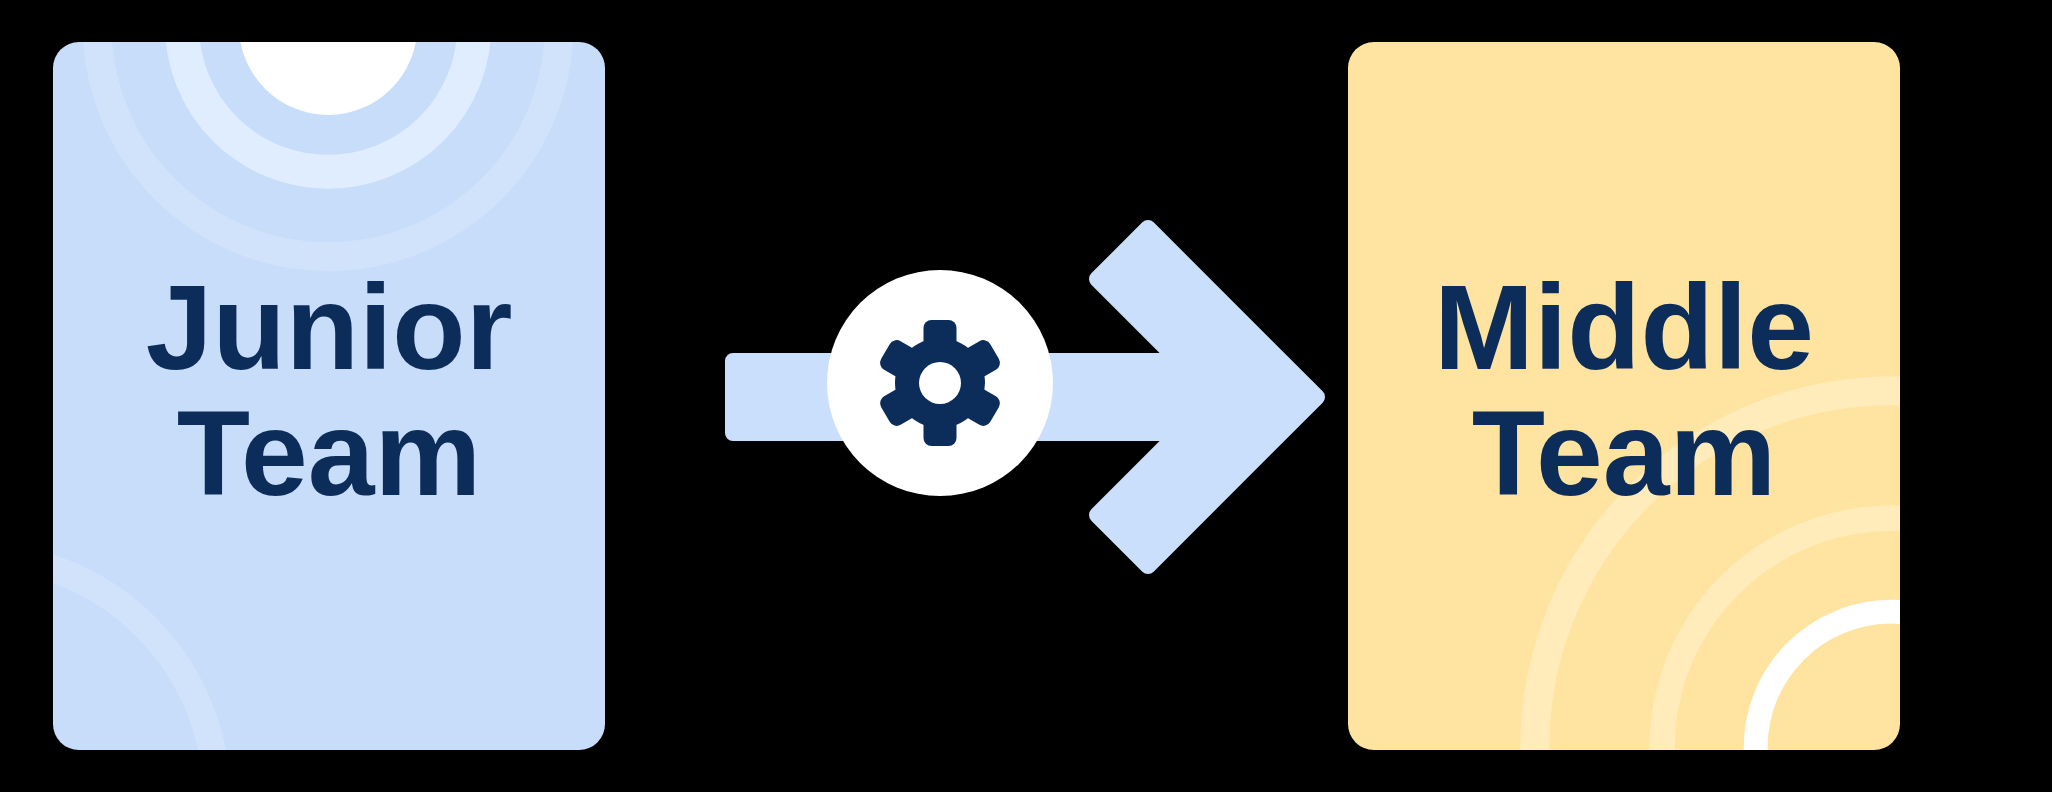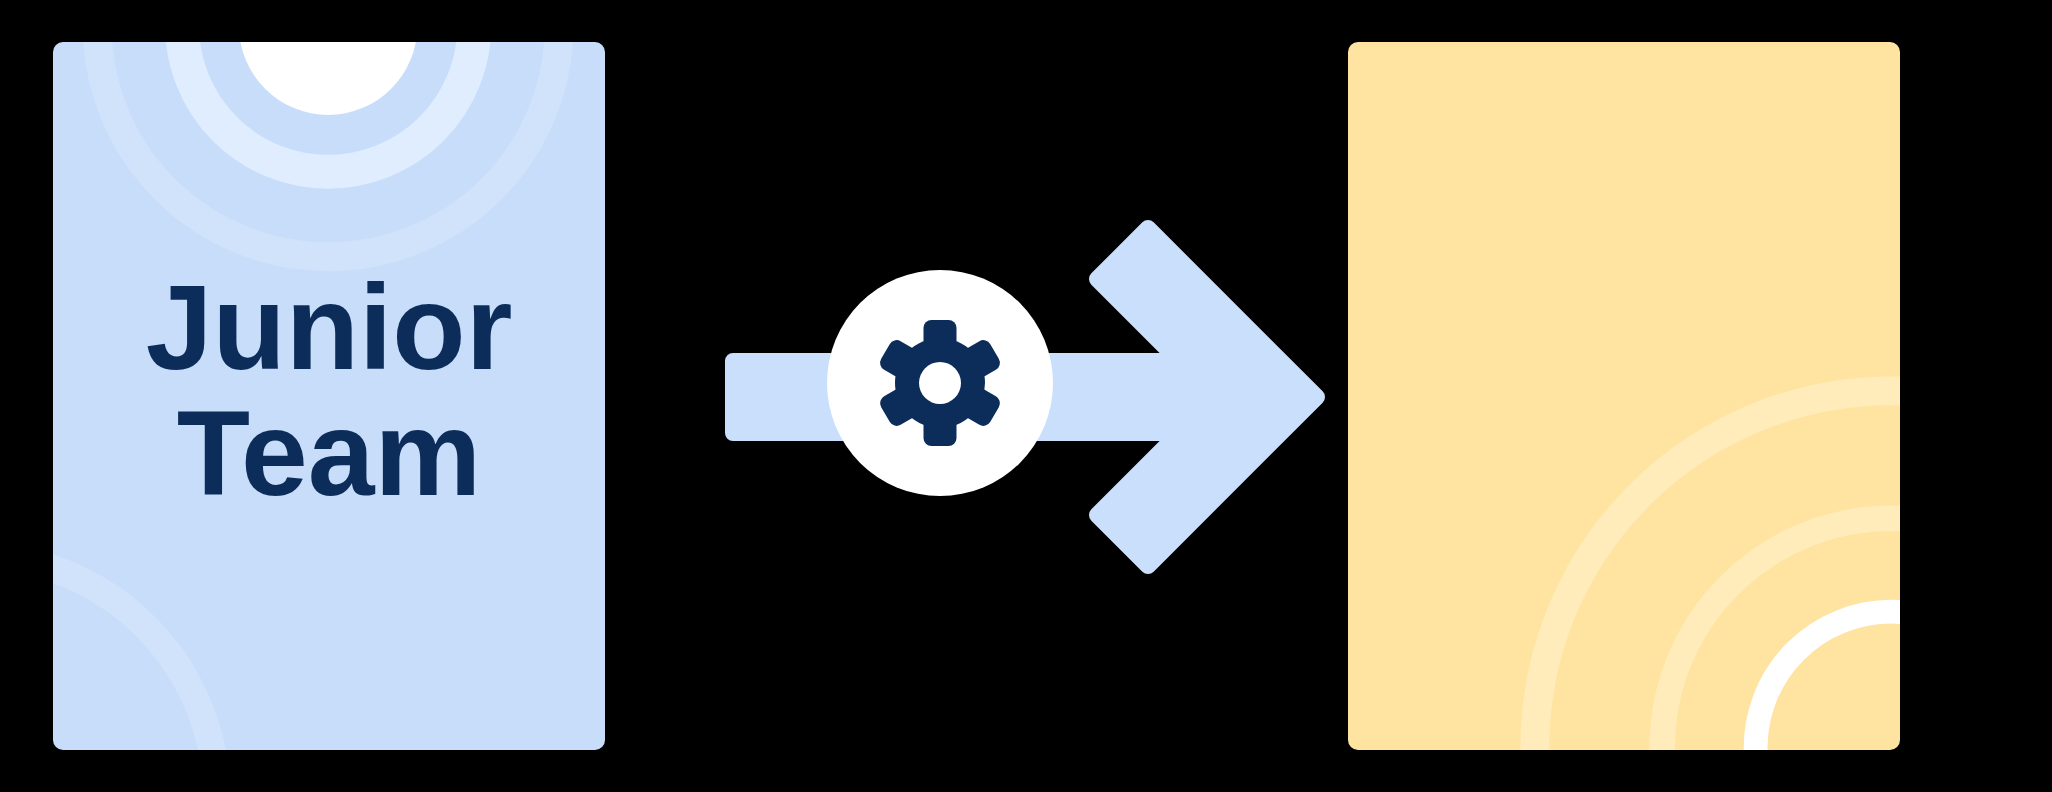--- a/index.html
+++ b/index.html
@@ -13,21 +13,21 @@
     height: 792px;
     background: var(--page_bg, #000);
     overflow: hidden;
     font-family: "Liberation Sans", "DejaVu Sans", sans-serif;
   }
   .card {
     position: absolute;
     top: 42px;
     width: 552px;
     height: 708px;
-    border-radius: 10px;
+    border-radius: 26px;
     overflow: hidden;
     display: flex;
     align-items: center;
     justify-content: center;
   }
   .card-junior { left: 53px;  background: var(--junior_bg, #c7ddfa); }
   .card-middle { left: 1348px; background: var(--middle_bg, #ffe4a1); }
   .decor {
     position: absolute;
     inset: 0;
@@ -90,15 +90,16 @@
       <circle cx="0" cy="0" r="21" fill="#ffffff"></circle>
     </g>
   </svg>
 
   <section class="card card-middle">
     <svg class="decor" viewBox="0 0 650 708" aria-hidden="true">
       <circle cx="640" cy="768" r="420" fill="none" stroke-width="34" stroke="#ffecba"></circle>
       <circle cx="640" cy="768" r="270" fill="none" stroke-width="30" stroke="#ffecba"></circle>
       <circle cx="640" cy="768" r="160" fill="none" stroke-width="28" stroke="#ffffff"></circle>
     </svg>
+    <h2 class="card-label">Middle Team</h2>
   </section>
 
 </div>
 
 </body></html>

